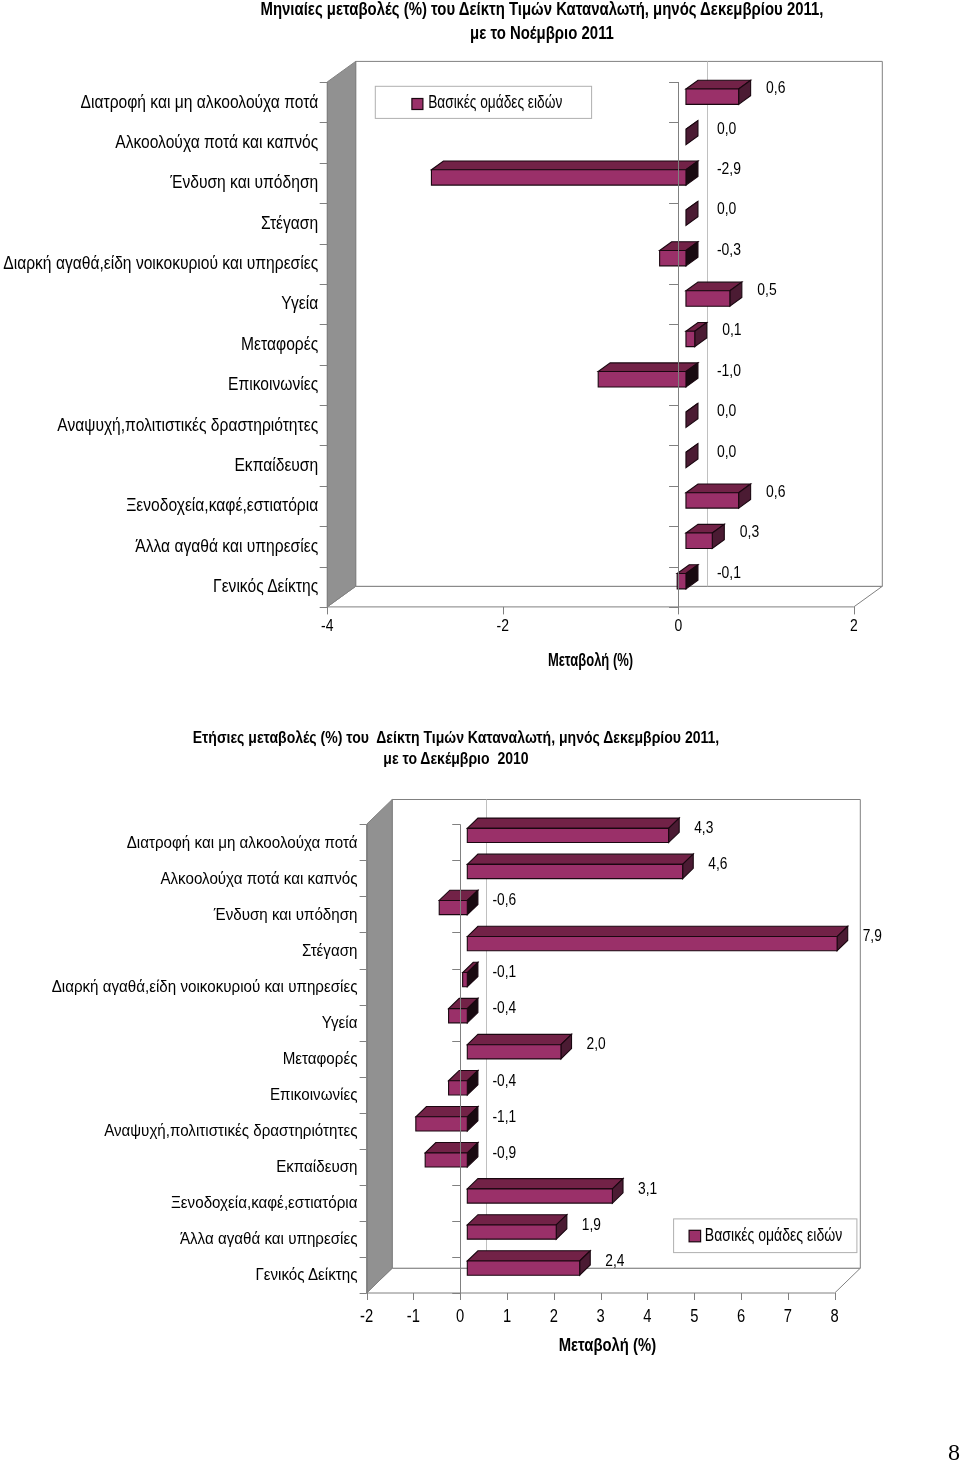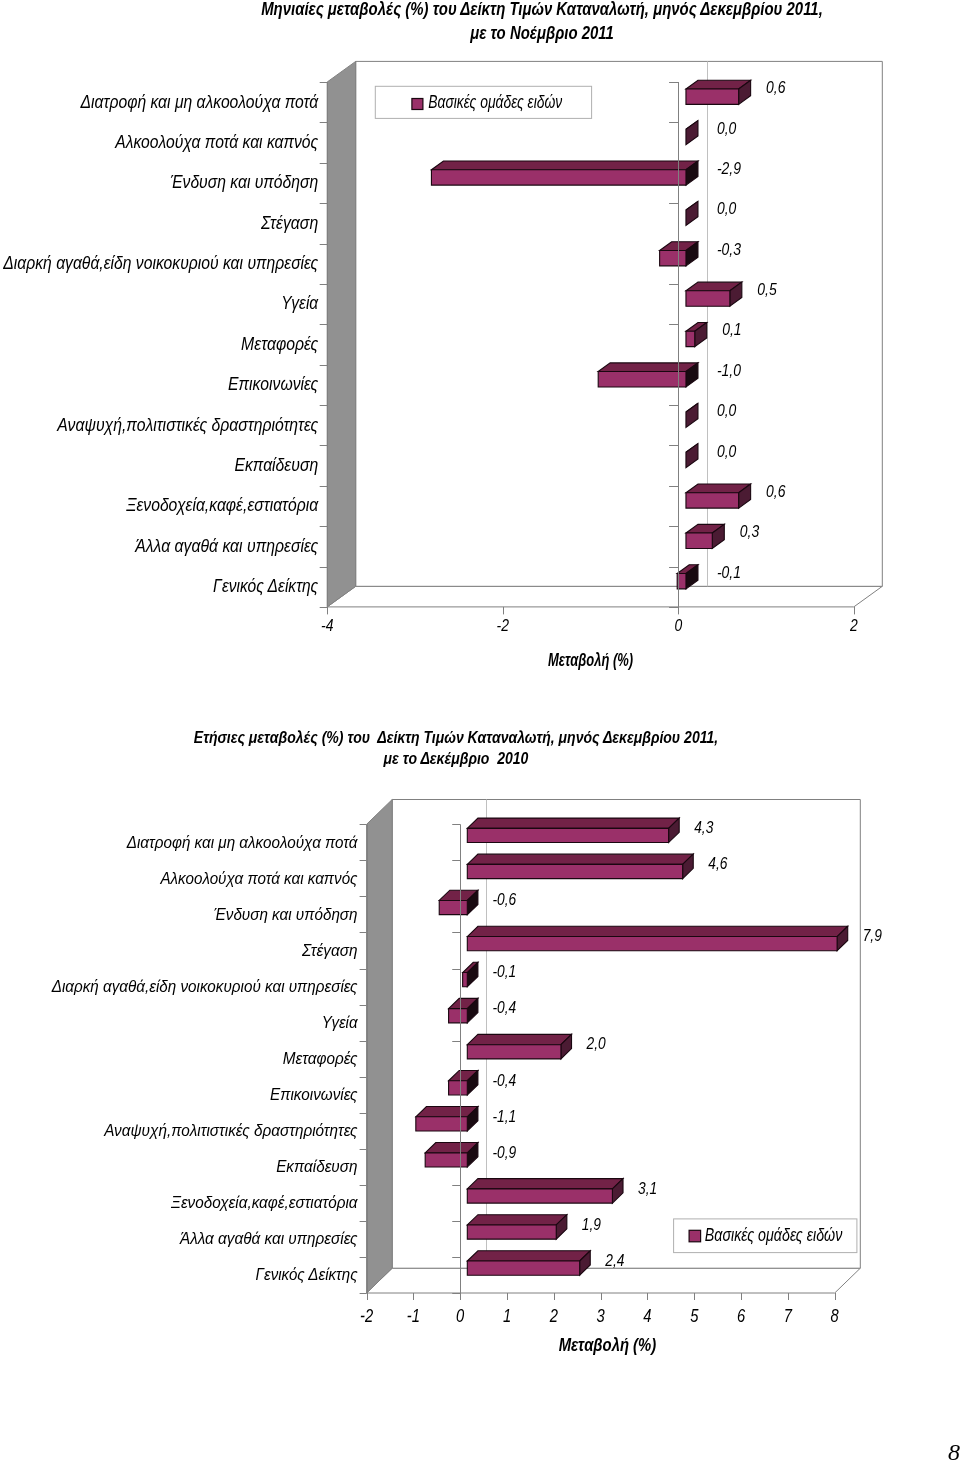--- a/index.html
+++ b/index.html
@@ -1,20 +1,20 @@
 <!DOCTYPE html>
 <html lang="el"><head>
 <meta charset="utf-8">
 <title>CPI charts</title>
 <style>
   html,body{margin:0;padding:0;}
   body{width:960px;height:1462px;background:#ffffff;position:relative;
        font-family:"Liberation Sans","DejaVu Sans",sans-serif;overflow:hidden;}
   
-  .page{position:absolute;inset:0;transform:translateZ(0);font-style:italic;}
+  .page{position:absolute;inset:0;transform:translateZ(0);}
   .chart-title{position:absolute;text-align:center;font-weight:bold;color:#000;}
   .chart-title > div{transform-origin:center center;transform:scaleX(var(--sx,1));white-space:pre;}
   svg text{font-family:"Liberation Sans","DejaVu Sans",sans-serif;}
   svg{position:absolute;display:block;}
   .pagenum{position:absolute;font-family:"Liberation Serif","DejaVu Serif",serif;color:#000;}
 </style>
 </head>
 <body>
 
 <div class="page">

